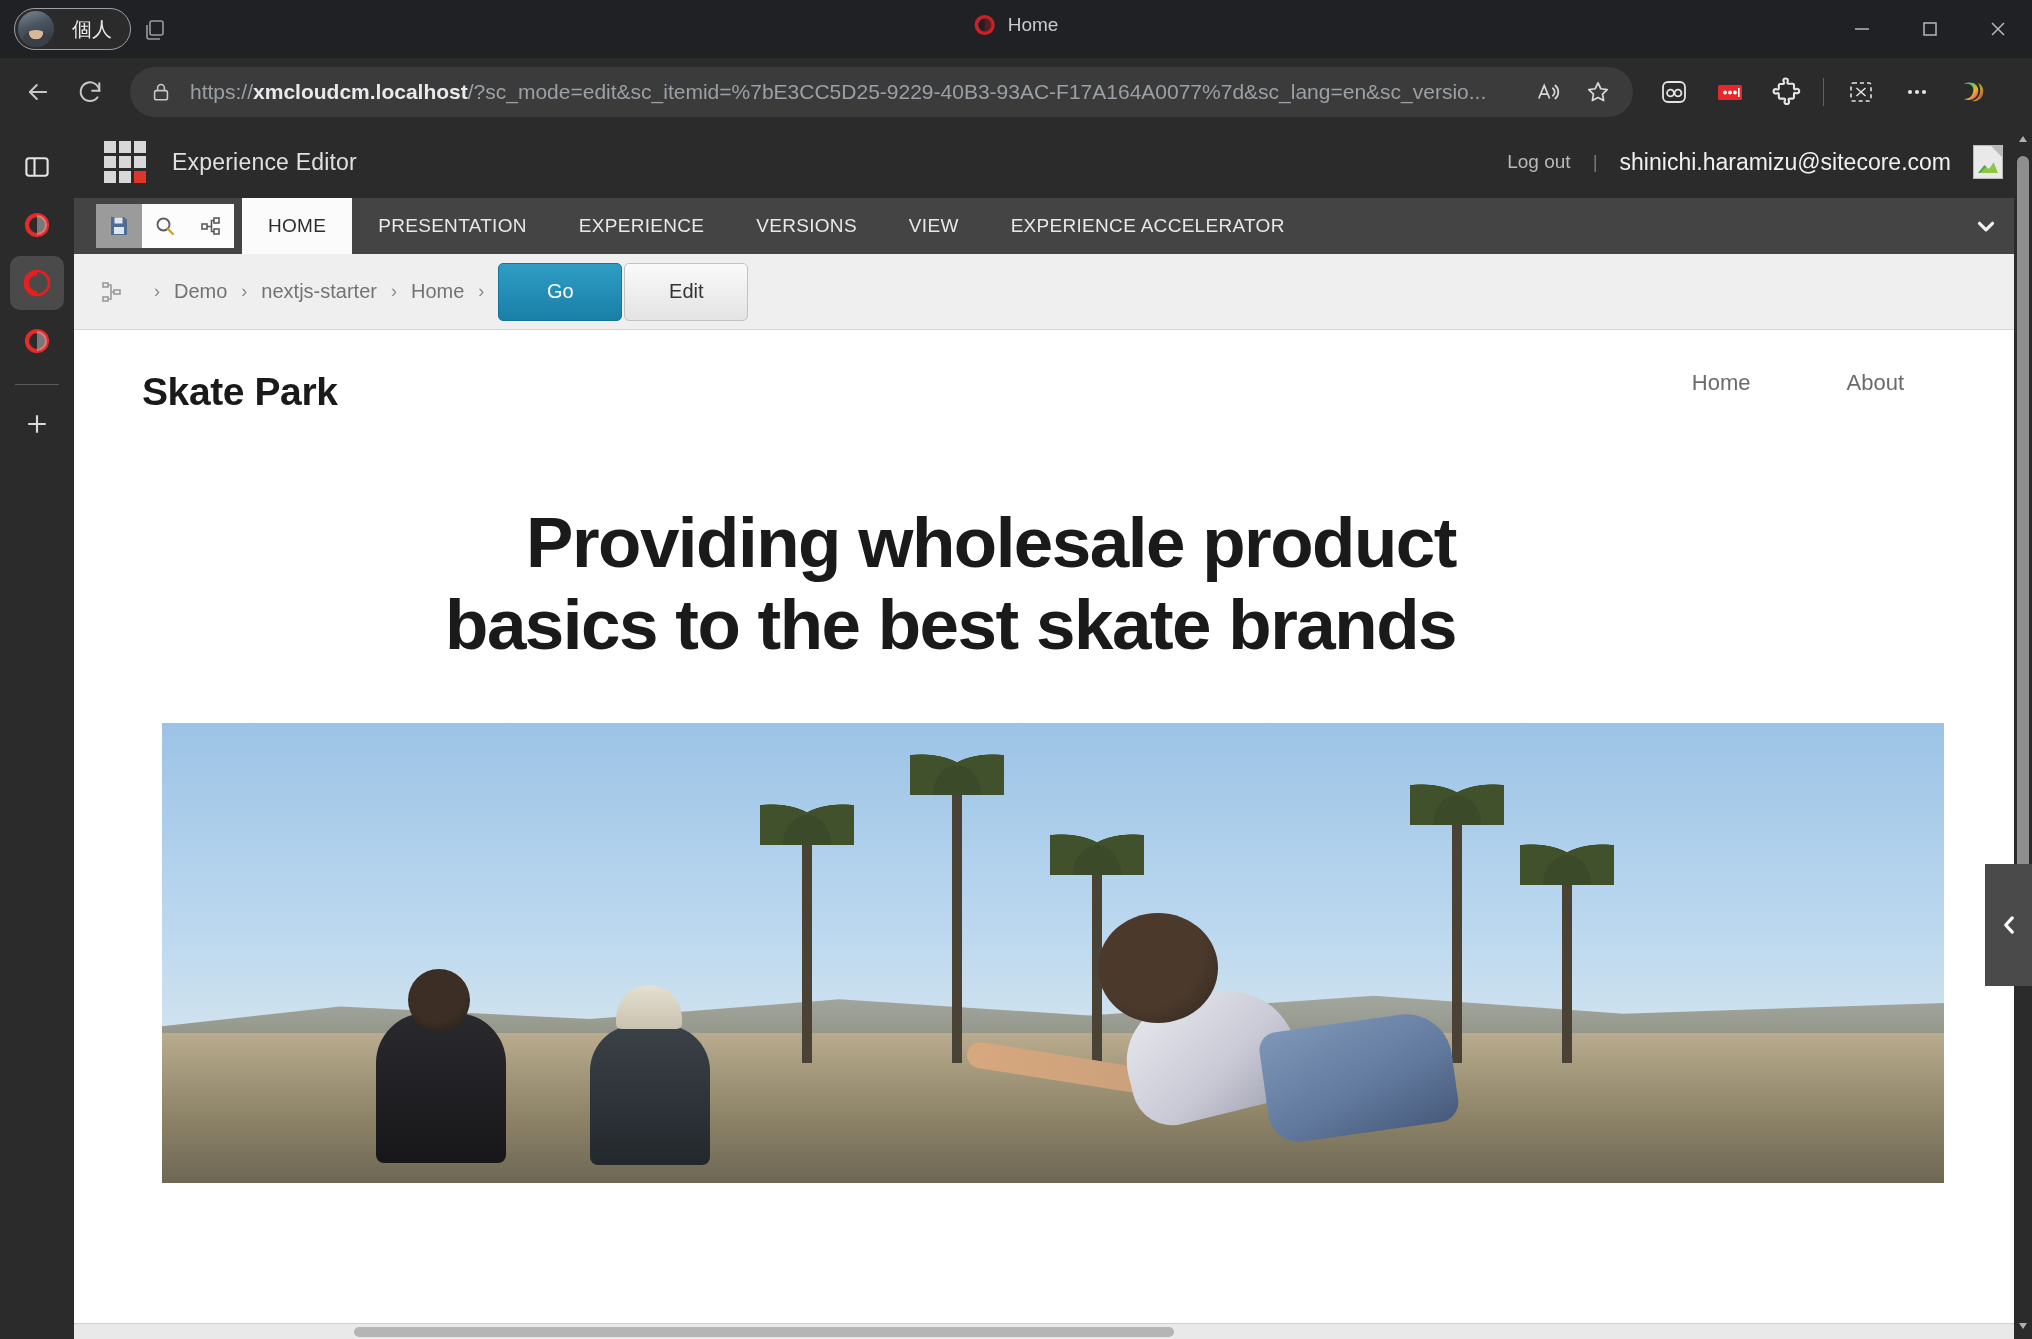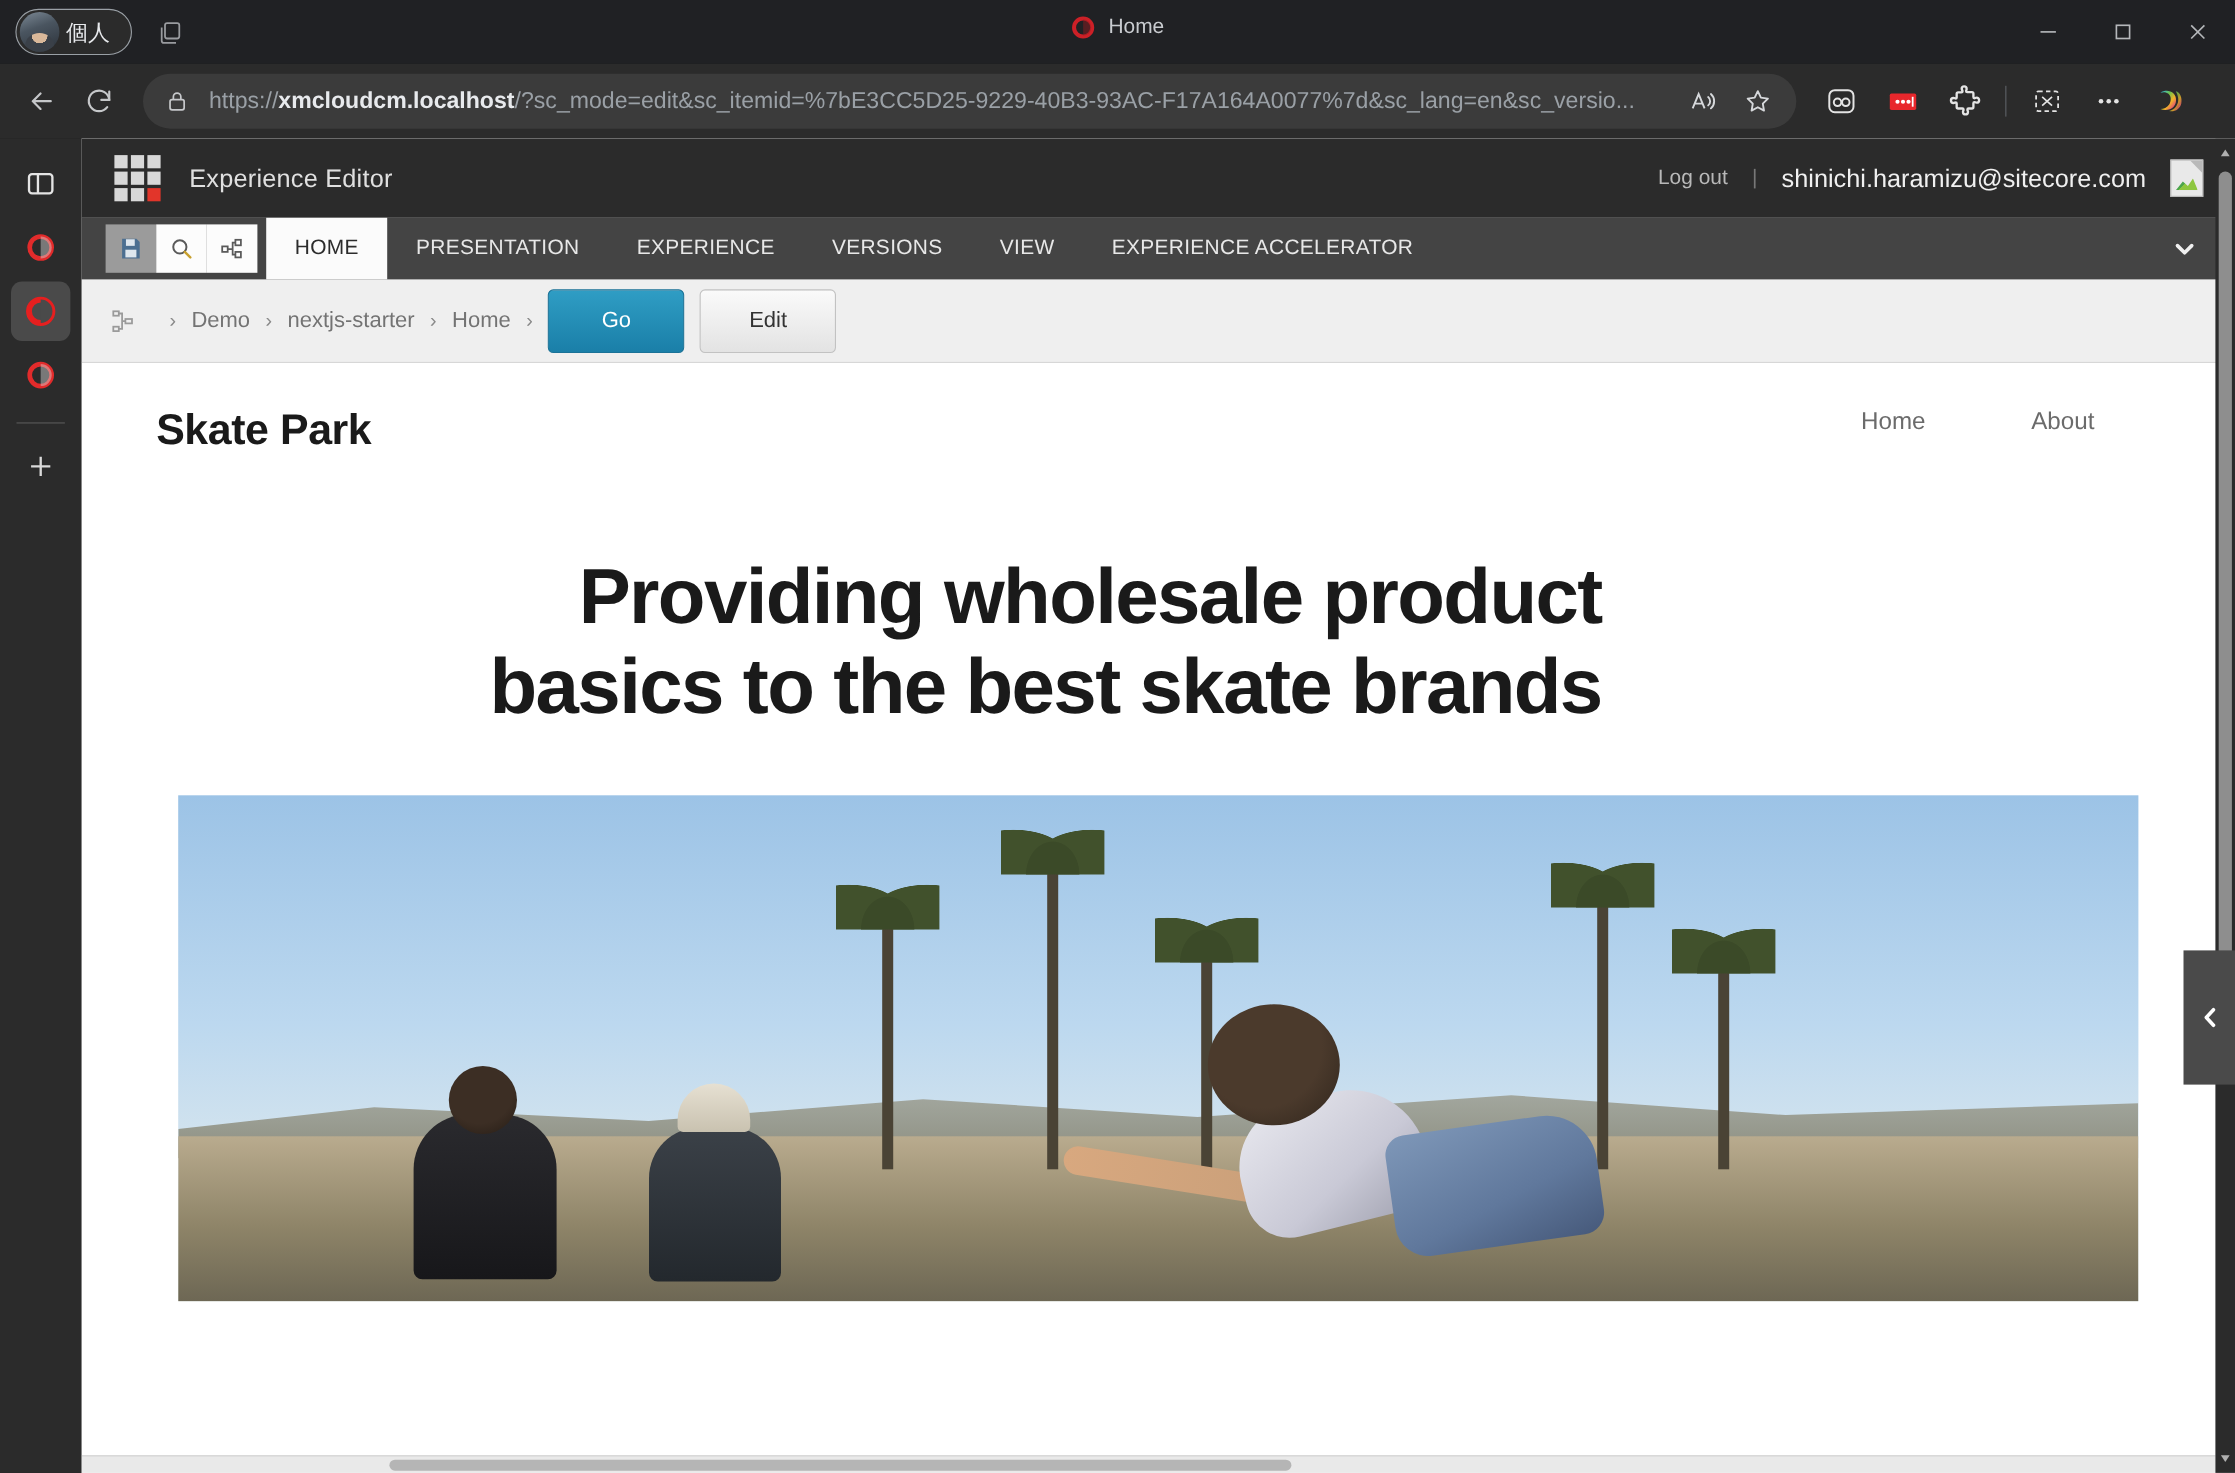--- a/index.html
+++ b/index.html
@@ -25,21 +25,21 @@
     background: #202124;
     display: flex; align-items: center;
     flex-shrink: 0;
   }
   .profile-pill {
     position: absolute; left: 14px; top: 8px;
     height: 42px; min-width: 106px;
     border: 1.6px solid #9aa0a6;
     border-radius: 22px;
     background: #2b2b2b;
-    display: flex; align-items: center; gap: 6px;
+    display: flex; align-items: center; gap: 18px;
     padding: 0 18px 0 3px;
   }
   .profile-avatar {
     width: 36px; height: 36px; border-radius: 50%;
     background: linear-gradient(160deg,#7d8a96 0%,#4a5560 40%,#2b3139 100%);
     position: relative; overflow: hidden; flex-shrink: 0;
   }
   .profile-avatar::after {
     content:""; position:absolute; left:50%; top:54%;
     width:26px; height:22px; transform:translateX(-50%);
@@ -237,21 +237,21 @@
   .crumb-link { font-size: 20px; color: #737373; }
   .btn-go {
     width: 124px; height: 58px;
     background: linear-gradient(180deg,#2f9dc4 0%, #1a7fa8 100%);
     border: 1px solid #1a7297;
     border-radius: 5px;
     color: #fff; font-size: 20px;
     display: flex; align-items: center; justify-content: center;
   }
   .btn-edit {
-    margin-left: 14px;
+    margin-left: 2px;
     width: 124px; height: 58px;
     background: linear-gradient(180deg,#fafafa 0%, #e3e3e3 100%);
     border: 1px solid #c2c2c2;
     border-radius: 5px;
     color: #333; font-size: 20px;
     display: flex; align-items: center; justify-content: center;
   }
 
   
   .site {

